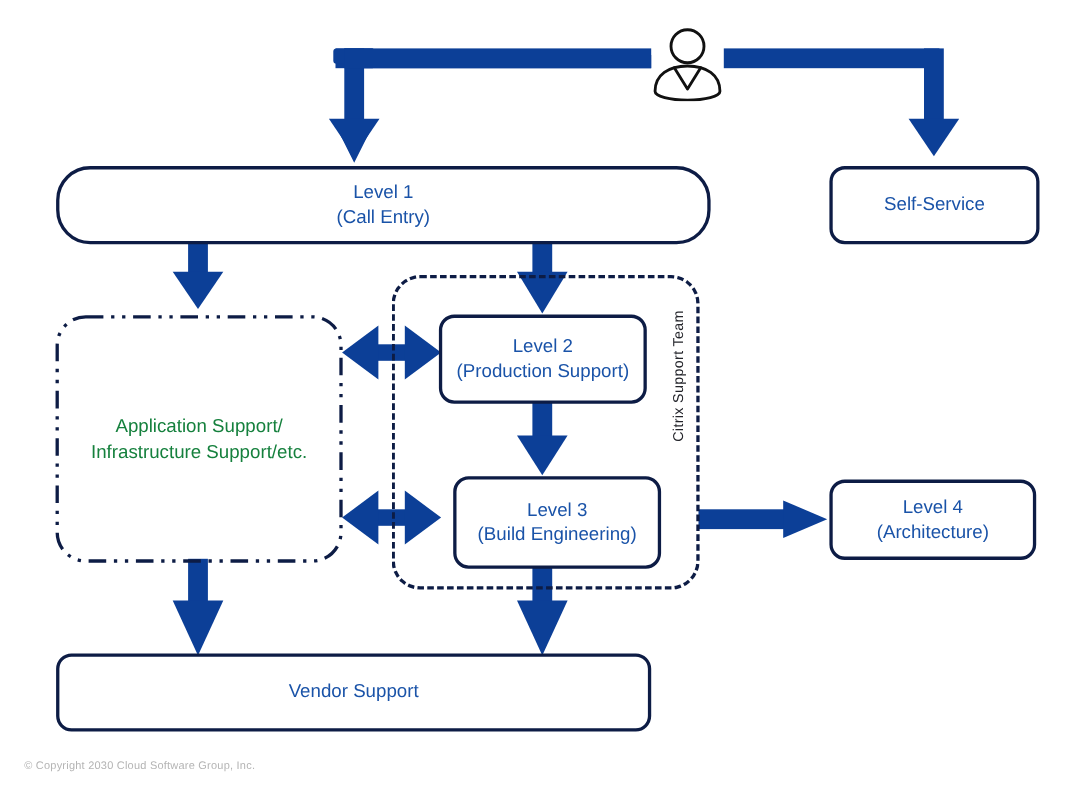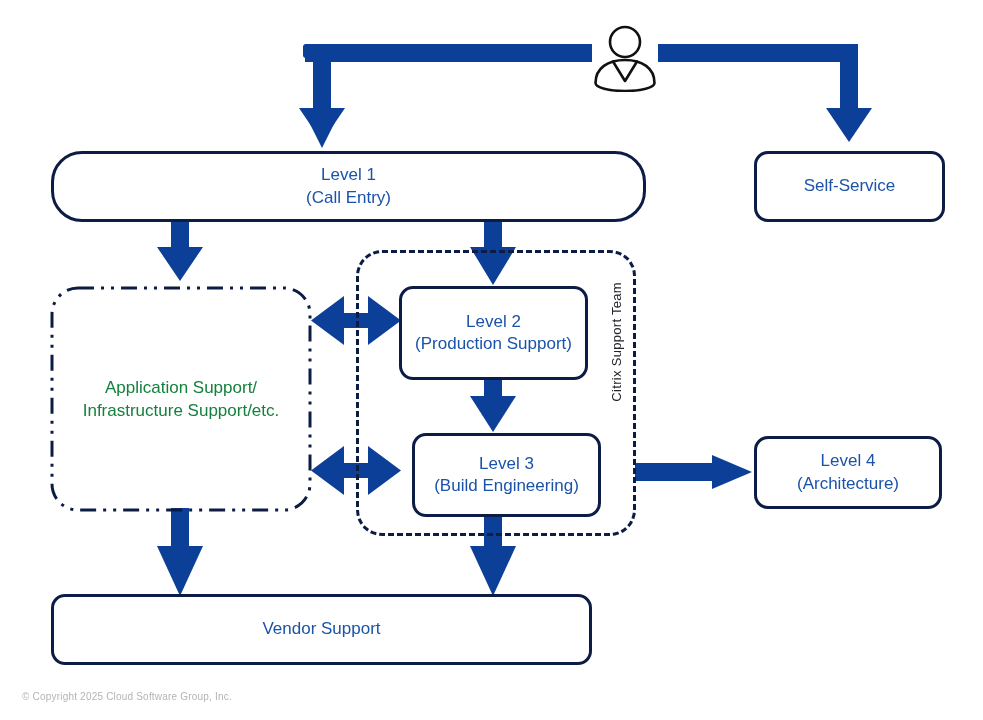--- a/index.html
+++ b/index.html
@@ -178,34 +178,34 @@
 
   <div class="node-box" style="left:51px; top:151px; width:595px; height:71px;border-radius:31px;">
     <span class="node-label">Level 1
 (Call Entry)</span>
   </div>
 
   <div class="node-box" style="left:754px; top:151px; width:191px; height:71px;">
     <span class="node-label">Self-Service</span>
   </div>
 
-  <div class="node-box" style="left:399px; top:286px; width:189px; height:94px;border-radius:14px;">
+  <div class="node-box" style="left:399px; top:286px; width:189px; height:81px;border-radius:14px;">
     <span class="node-label">Level 2
 (Production Support)</span>
   </div>
 
   <div class="node-box" style="left:412px; top:433px; width:189px; height:84px;">
     <span class="node-label">Level 3
 (Build Engineering)</span>
   </div>
 
   <div class="node-box" style="left:754px; top:436px; width:188px; height:73px;">
     <span class="node-label">Level 4
 (Architecture)</span>
   </div>
 
   <div class="node-box" style="left:51px; top:594px; width:541px; height:71px;">
     <span class="node-label">Vendor Support</span>
   </div>
 
-  <div id="copyright">© Copyright 2025 Cloud Software Group, Inc.</div>
+  <div id="copyright">© Copyright 2030 Cloud Software Group, Inc.</div>
 
 </div>
 
 </body></html>

